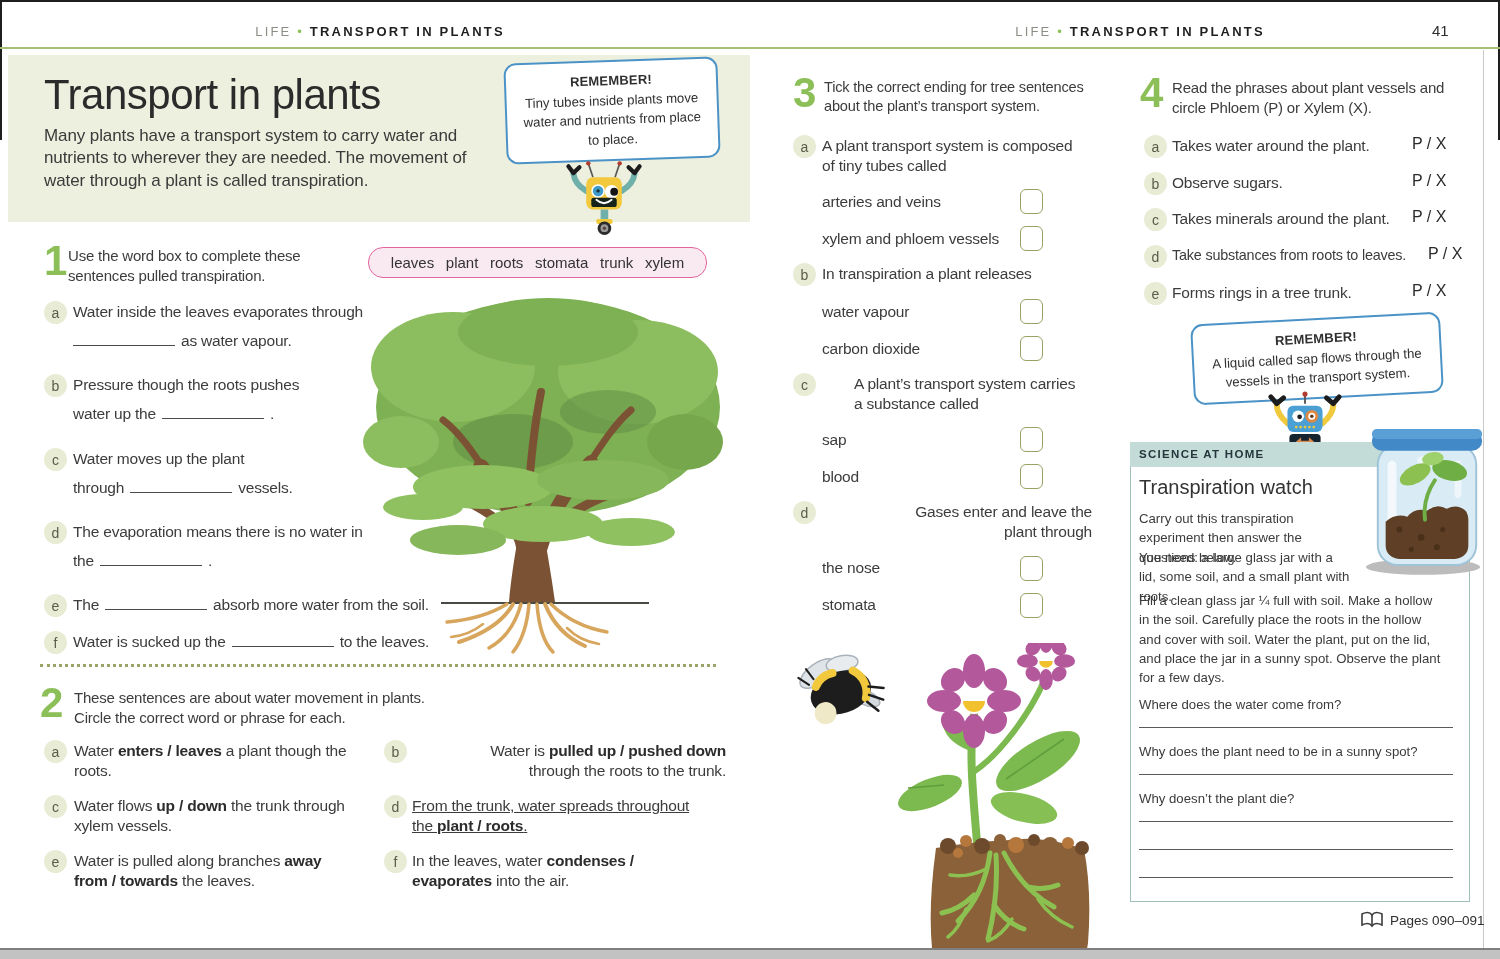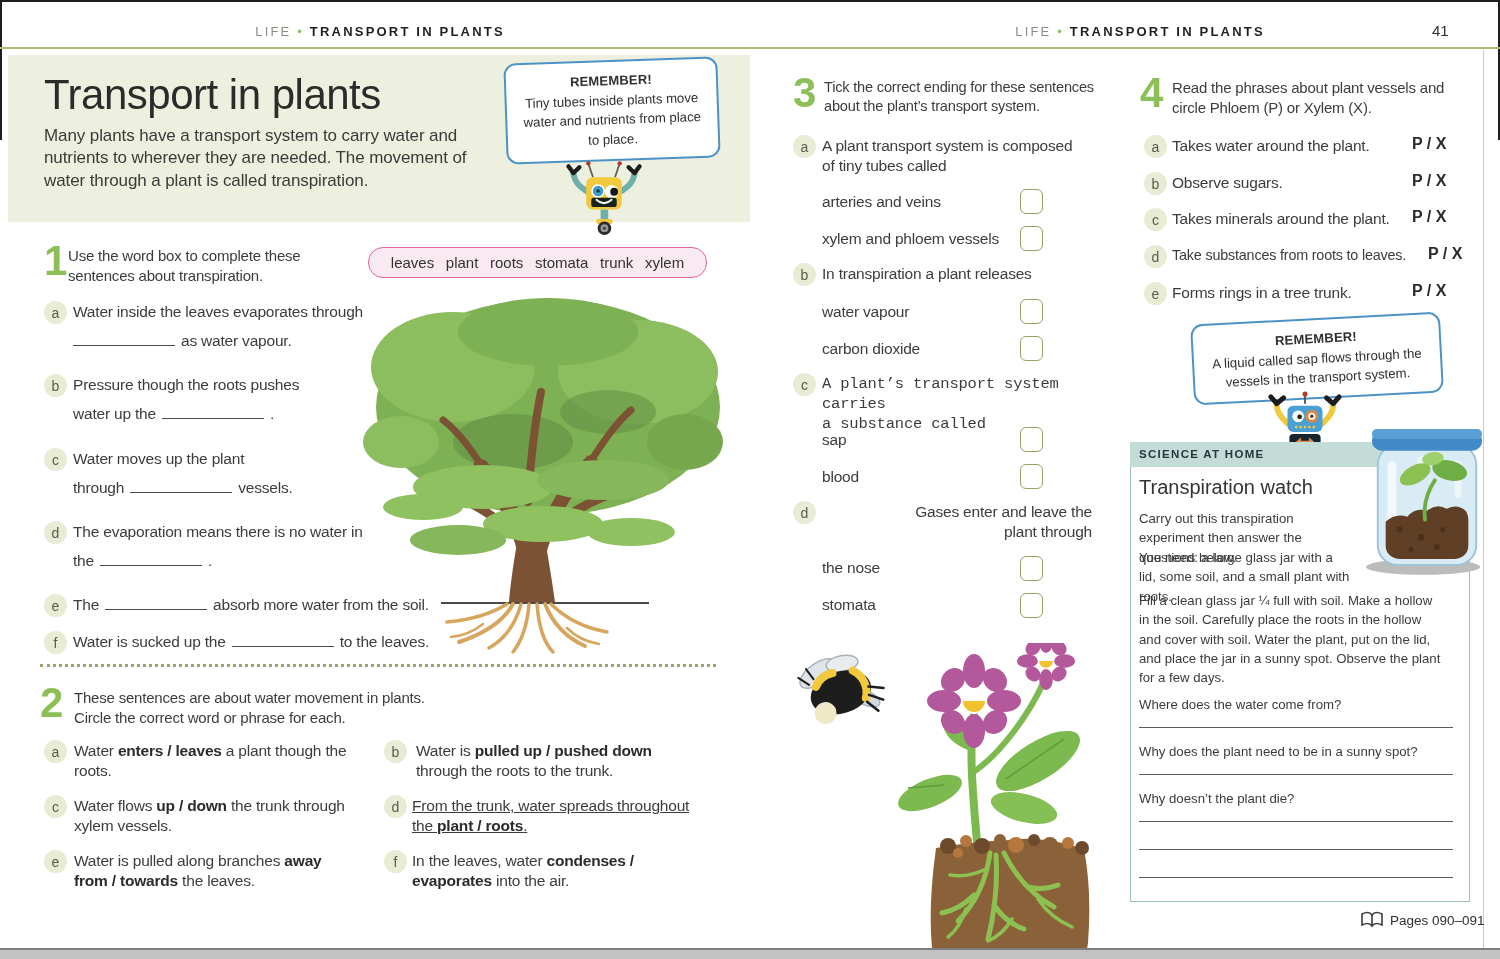--- a/index.html
+++ b/index.html
@@ -22,21 +22,21 @@
   .badge{width:23px;height:23px;border-radius:50%;background:#e8ecd5;color:#5a5b4a;
          font-size:14px;display:flex;align-items:center;justify-content:center;}
   .blank{display:inline-block;width:102px;height:13px;border-bottom:1.6px solid #4a4a4a;
          margin:0 6px;vertical-align:baseline;}
   .wordbox{background:#f9e9f0;border:1.6px solid #e2659f;border-radius:15px;
            display:flex;align-items:center;justify-content:space-around;padding:0 16px;}
   .wordbox span{font-size:15px;color:#333;}
   .dotted{border-top:3px dotted #9aa469;}
   .bchoice{font-weight:bold;color:#2c2c2c;}
   .checkbox{width:21px;height:23px;border:1.7px solid #96a365;border-radius:6px;background:#fff;}
-  .px{font-weight:bold;font-size:16px;color:#2b2b2b;white-space:nowrap;}
+  .px{font-weight:normal;font-size:16px;color:#2b2b2b;white-space:nowrap;}
   .scibox{background:#fff;border:1.3px solid #9dc0ba;}
   .scibar{background:#c4dcd8;color:#25363c;font-weight:bold;font-size:11.5px;
           letter-spacing:1.3px;line-height:25px;padding-left:9px;}
   .sci-title{font-size:20px;color:#333;}
   .sci-p{font-size:13.2px;line-height:1.46;color:#3b3b3b;}
   .qline{border-bottom:1.2px solid #5a5a5a;height:0;}
   .footer-text{font-size:13.5px;color:#2f2f2f;}
 </style>
 </head>
 <body>
@@ -92,21 +92,21 @@
     <rect x="41" y="62" width="9" height="15" fill="#6fb0aa"></rect>
     <rect x="36" y="73" width="19" height="6" rx="2" fill="#f2c83d"></rect>
     <circle cx="45.5" cy="84" r="8" fill="#2b2b2b"></circle>
       <circle cx="45.5" cy="84" r="4.6" fill="#9a9a9a"></circle>
       <circle cx="45.5" cy="84" r="2" fill="#5f4646"></circle>
   </svg>
 
   <div class="abs ex-num" style="left:44px;top:240px;">1</div>
   <div class="abs heading" style="left:68px;top:246px;width:260px;">
     <div>Use the word box to complete these</div>
-    <div>sentences about transpiration.</div>
+    <div>sentences pulled transpiration.</div>
   </div>
 
   <div class="abs wordbox" style="left:368px;top:247px;width:305px;height:29px;">
     <span>leaves</span>
     <span>plant</span>
     <span>roots</span>
     <span>stomata</span>
     <span>trunk</span>
     <span>xylem</span>
   </div>
@@ -190,21 +190,21 @@
   <div class="abs heading" style="left:74px;top:688px;width:360px;">
     <div>These sentences are about water movement in plants.</div>
     <div>Circle the correct word or phrase for each.</div>
   </div>
 
   <div class="abs badge" style="left:44px;top:740px;">a</div>
   <div class="abs txt" style="left:74px;top:741px;width:276px;">
     <span>Water </span><span class="bchoice">enters / leaves</span><span> a plant though the roots.</span>
   </div>
   <div class="abs badge" style="left:384px;top:740px;">b</div>
-  <div class="abs txt" style="left:416px;top:741px;width:290px;">
+  <div class="abs txt" style="left:436px;top:741px;width:290px;text-align:right;">
     <span>Water is </span><span class="bchoice">pulled up / pushed down</span><span> through the roots to the trunk.</span>
   </div>
 
   <div class="abs badge" style="left:44px;top:795px;">c</div>
   <div class="abs txt" style="left:74px;top:796px;width:276px;">
     <span>Water flows </span><span class="bchoice">up / down</span><span> the trunk through xylem vessels.</span>
   </div>
   <div class="abs badge" style="left:384px;top:795px;">d</div>
   <div class="abs txt" style="left:412px;top:796px;width:290px;text-decoration:underline;">
     <span>From the trunk, water spreads throughout the </span><span class="bchoice">plant / roots</span><span>.</span>
@@ -214,21 +214,21 @@
   <div class="abs txt" style="left:74px;top:851px;width:276px;">
     <span>Water is pulled along branches </span><span class="bchoice">away from / towards</span><span> the leaves.</span>
   </div>
   <div class="abs badge" style="left:384px;top:850px;">f</div>
   <div class="abs txt" style="left:412px;top:851px;width:290px;">
     <span>In the leaves, water </span><span class="bchoice">condenses / evaporates</span><span> into the air.</span>
   </div>
 
   <div class="abs ex-num" style="left:793px;top:72px;">3</div>
   <div class="abs heading" style="left:824px;top:78px;width:300px;font-size:14.6px;">
-    <div>Tick the correct ending for these sentences</div>
+    <div>Tick the correct ending for tree sentences</div>
     <div>about the plant’s transport system.</div>
   </div>
 
   <div class="abs badge" style="left:793px;top:135px;">a</div>
   <div class="abs txt" style="left:822px;top:136px;width:270px;">
     <div>A plant transport system is composed</div>
       <div>of tiny tubes called</div>
   </div>
   <div class="abs txt" style="left:822px;top:192px;">arteries and veins</div>
   <div class="abs checkbox" style="left:1020px;top:189px;"></div>
@@ -236,21 +236,21 @@
   <div class="abs checkbox" style="left:1020px;top:226px;"></div>
 
   <div class="abs badge" style="left:793px;top:263px;">b</div>
   <div class="abs txt" style="left:822px;top:264px;width:270px;">In transpiration a plant releases</div>
   <div class="abs txt" style="left:822px;top:302px;">water vapour</div>
   <div class="abs checkbox" style="left:1020px;top:299px;"></div>
   <div class="abs txt" style="left:822px;top:339px;">carbon dioxide</div>
   <div class="abs checkbox" style="left:1020px;top:336px;"></div>
 
   <div class="abs badge" style="left:793px;top:373px;">c</div>
-  <div class="abs txt" style="left:822px;top:374px;width:270px;font-family:Liberation Mono, monospace;">
+  <div class="abs txt" style="left:854px;top:374px;width:270px;">
     <div>A plant’s transport system carries</div>
       <div>a substance called</div>
   </div>
   <div class="abs txt" style="left:822px;top:430px;">sap</div>
   <div class="abs checkbox" style="left:1020px;top:427px;"></div>
   <div class="abs txt" style="left:822px;top:467px;">blood</div>
   <div class="abs checkbox" style="left:1020px;top:464px;"></div>
 
   <div class="abs badge" style="left:793px;top:501px;">d</div>
   <div class="abs txt" style="left:822px;top:502px;width:270px;text-align:right;">

